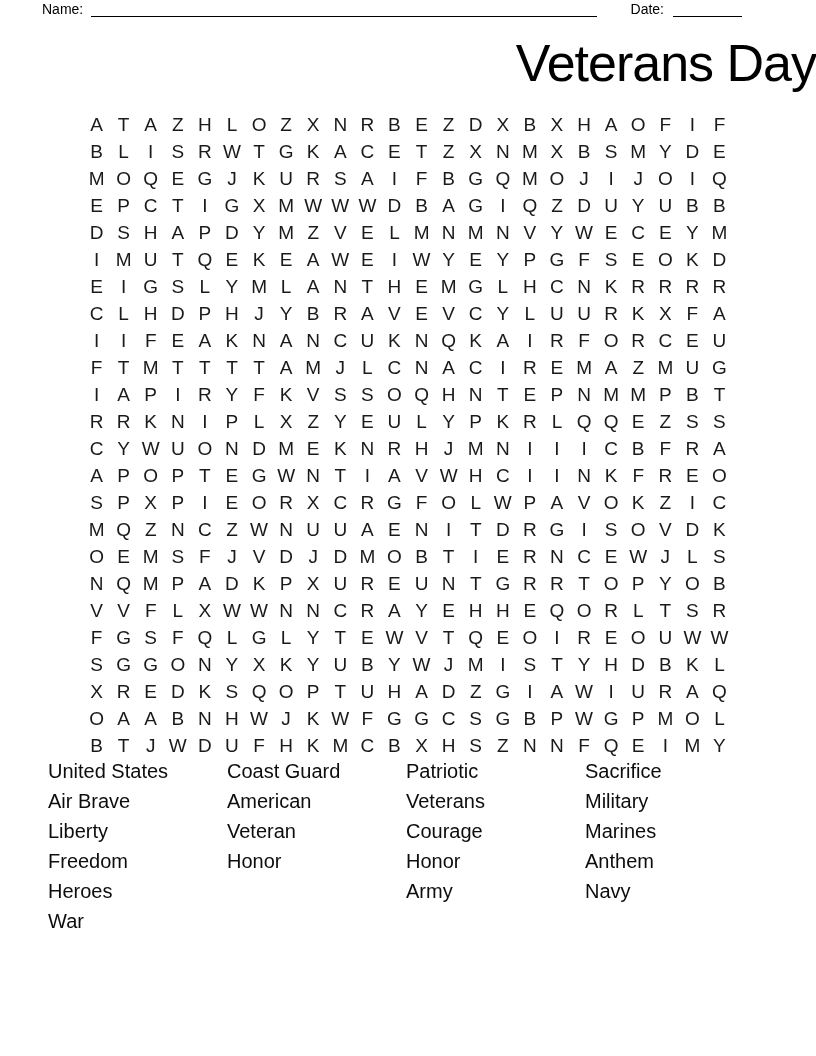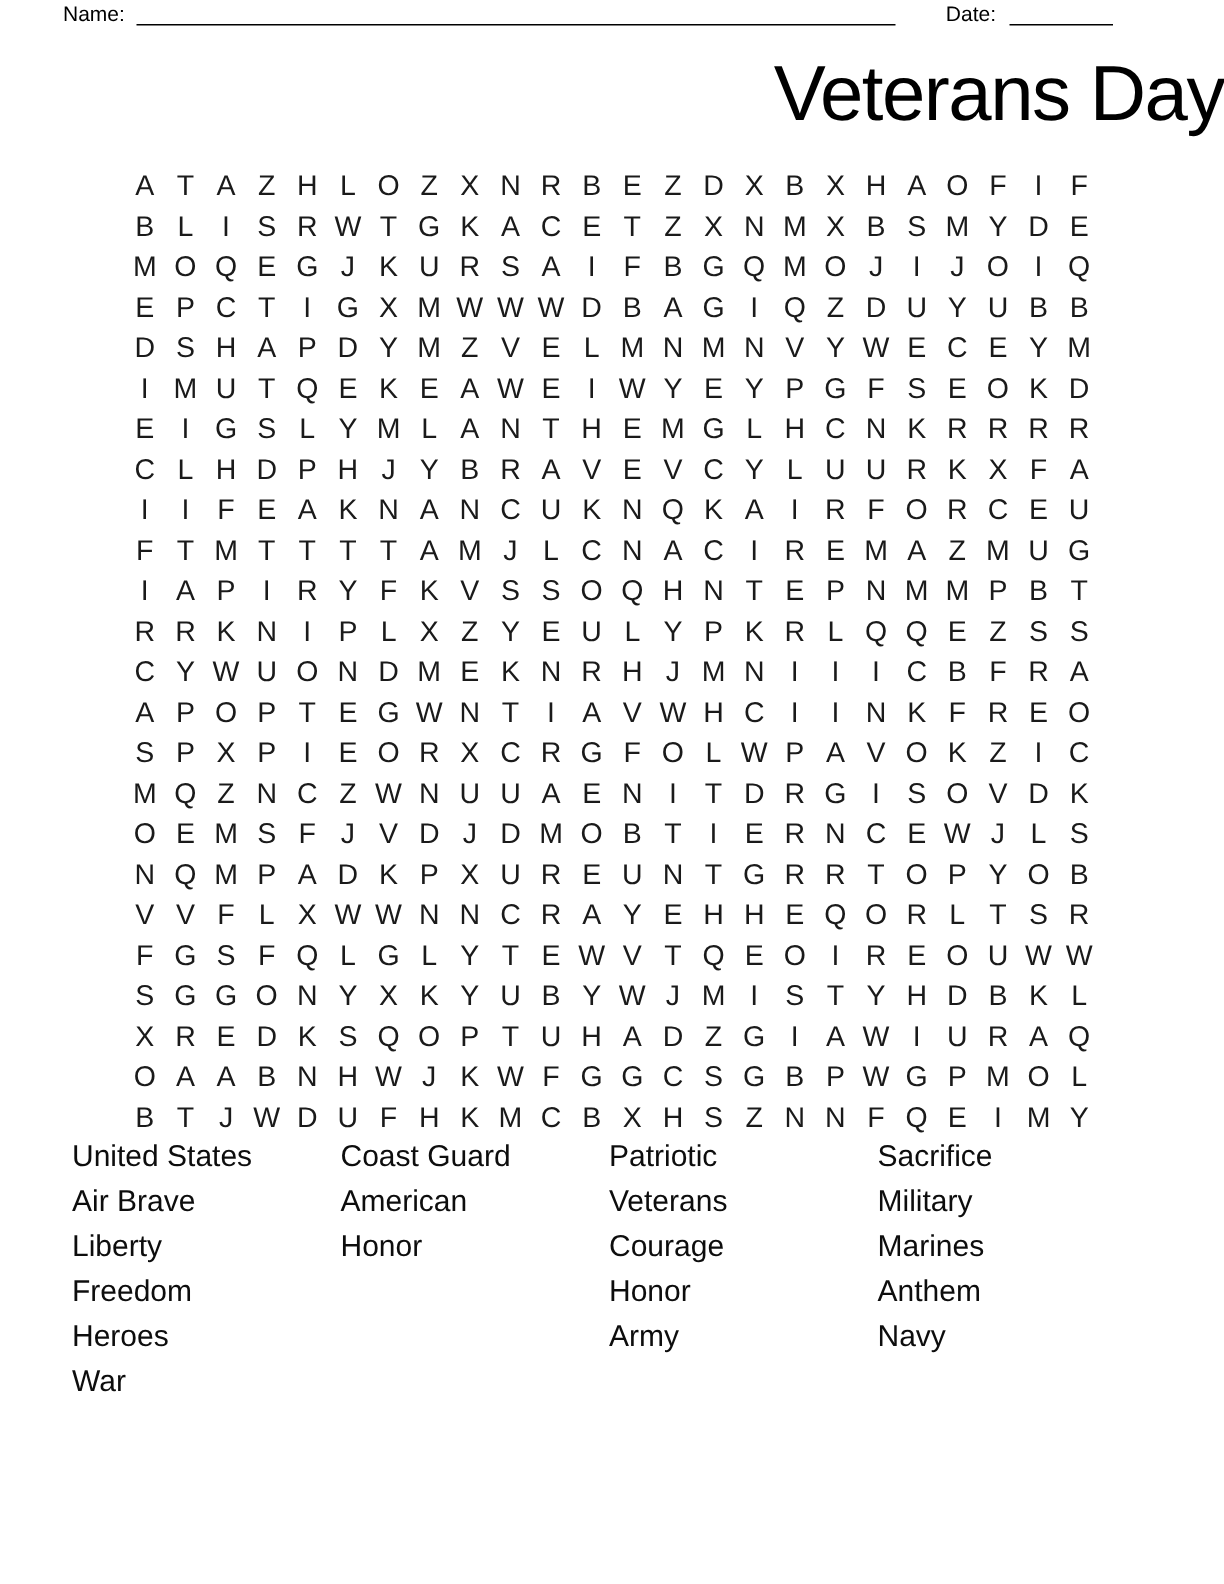--- a/index.html
+++ b/index.html
@@ -697,20 +697,21 @@
       <div class="word-item">United States</div>
       <div class="word-item">Air Brave</div>
       <div class="word-item">Liberty</div>
       <div class="word-item">Freedom</div>
       <div class="word-item">Heroes</div>
       <div class="word-item">War</div>
     </div>
   <div class="word-column">
       <div class="word-item">Coast Guard</div>
       <div class="word-item">American</div>
+      <div class="word-item">Veteran</div>
       <div class="word-item">Honor</div>
     </div>
   <div class="word-column">
       <div class="word-item">Patriotic</div>
       <div class="word-item">Veterans</div>
       <div class="word-item">Courage</div>
       <div class="word-item">Honor</div>
       <div class="word-item">Army</div>
     </div>
   <div class="word-column">

